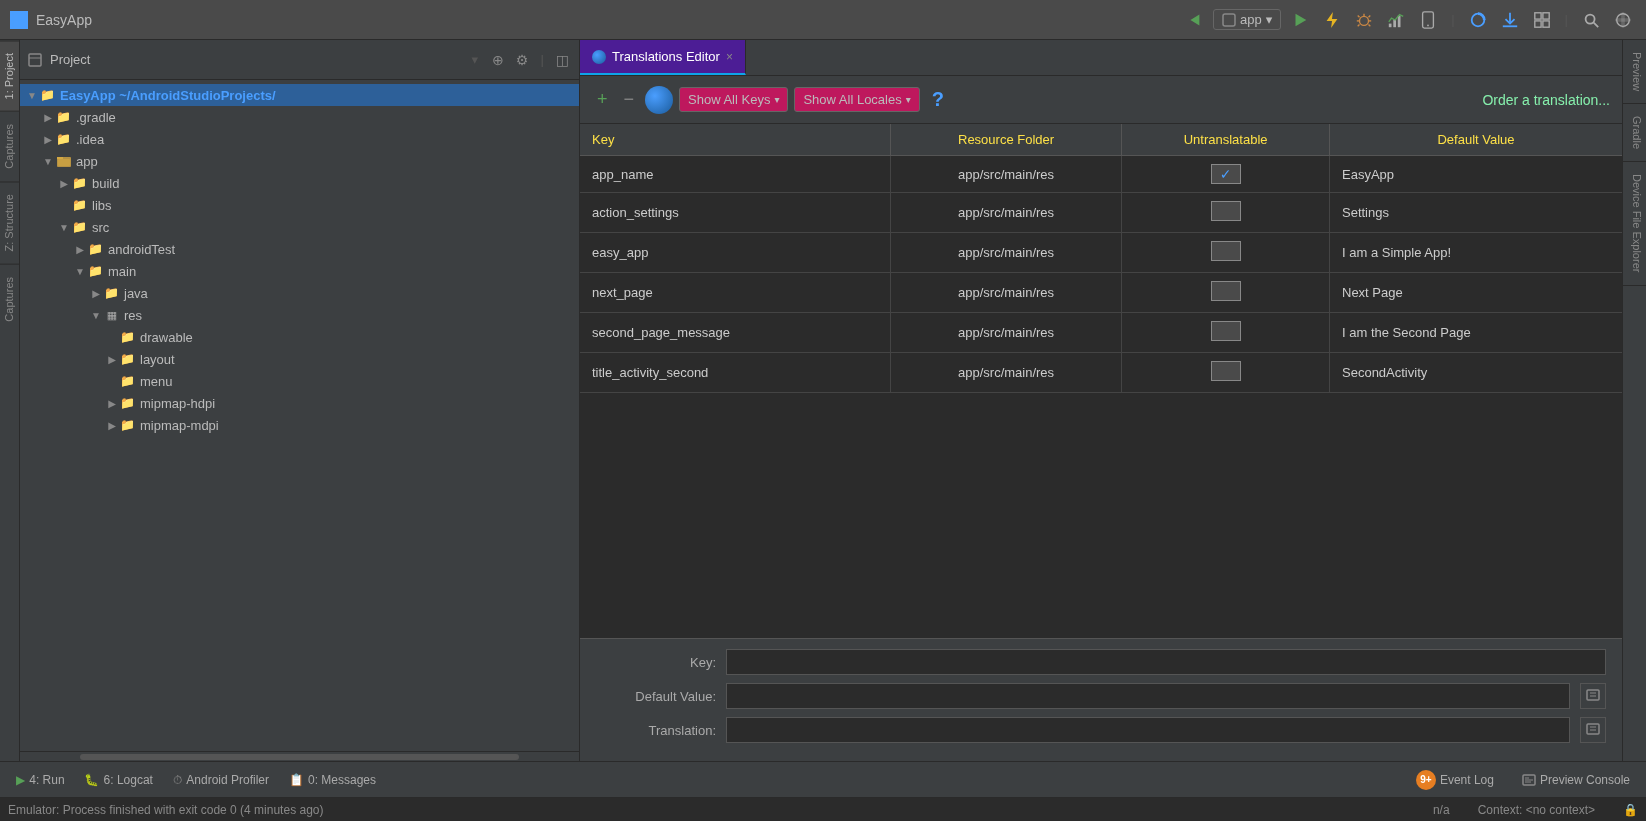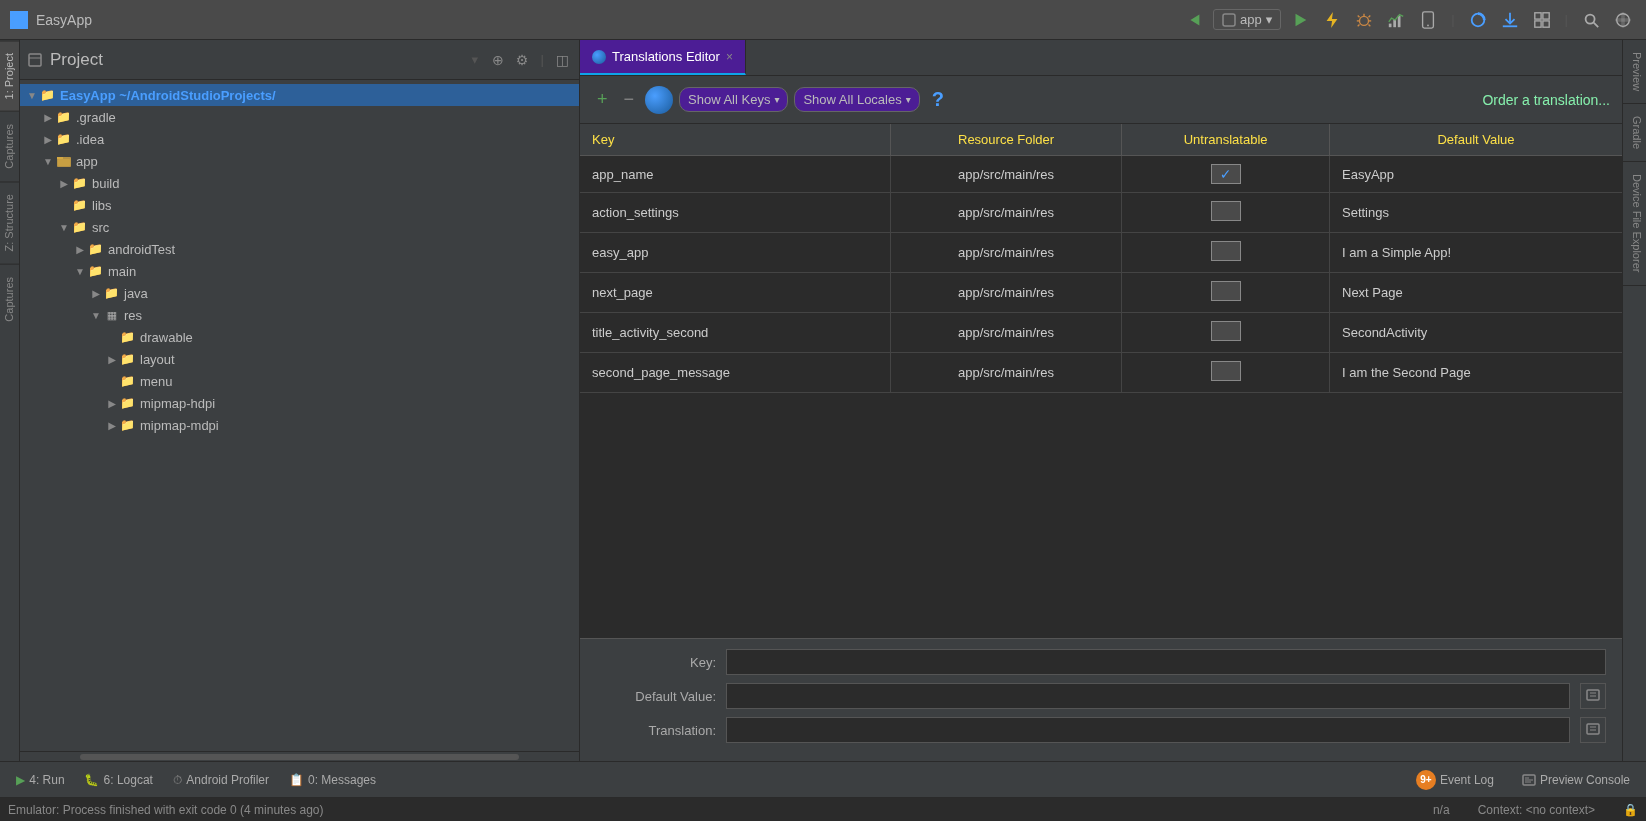--- a/index.html
+++ b/index.html
@@ -102,21 +102,21 @@
       height: 40px;
       background: #3c3f41;
       border-bottom: 1px solid #2a2a2a;
       display: flex;
       align-items: center;
       padding: 0 8px;
       gap: 8px;
     }
     .panel-title {
       color: #bbbbbb;
-      font-size: 17px;
+      font-size: 13px;
       flex: 1;
     }
     .panel-icon-btn {
       background: none; border: none; color: #888;
       font-size: 14px; cursor: pointer; padding: 2px;
     }
 
     
     .tree-view {
       flex: 1;
@@ -228,23 +228,23 @@
       padding: 2px 4px; border-radius: 2px;
       display: flex; align-items: center;
     }
     .globe-btn {
       width: 28px; height: 28px;
       border-radius: 50%;
       background: radial-gradient(circle at 35% 35%, #4a9eff, #1a5a9a);
       cursor: pointer; border: none; flex-shrink: 0;
     }
     .dropdown-btn {
-      background: #4c1d95;
+      background: #be185d;
       border: 1px solid #666;
-      border-radius: 10px;
+      border-radius: 3px;
       color: #bbbbbb;
       font-size: 13px;
       padding: 4px 8px;
       cursor: pointer;
       display: flex; align-items: center; gap: 4px;
     }
     .dropdown-arrow { font-size: 10px; }
     .help-btn {
       background: none; border: none;
       color: #4a9eff; font-size: 20px; font-weight: bold;
@@ -717,30 +717,30 @@
     <td style="text-align:center;"><div class="checkbox-cell"></div></td>
     <td>I am a Simple App!</td>
   </tr>
               <tr>
     <td>next_page</td>
     <td style="text-align:center;">app/src/main/res</td>
     <td style="text-align:center;"><div class="checkbox-cell"></div></td>
     <td>Next Page</td>
   </tr>
               <tr>
+    <td>second_page_message</td>
+    <td style="text-align:center;">app/src/main/res</td>
+    <td style="text-align:center;"><div class="checkbox-cell"></div></td>
+    <td>I am the Second Page</td>
+  </tr>
+              <tr>
     <td>title_activity_second</td>
     <td style="text-align:center;">app/src/main/res</td>
     <td style="text-align:center;"><div class="checkbox-cell"></div></td>
     <td>SecondActivity</td>
-  </tr>
-              <tr>
-    <td>second_page_message</td>
-    <td style="text-align:center;">app/src/main/res</td>
-    <td style="text-align:center;"><div class="checkbox-cell"></div></td>
-    <td>I am the Second Page</td>
   </tr>
             </tbody>
         </table>
       </div>
 
       <div class="detail-panel">
         <div class="detail-row">
           <span class="detail-label">Key:</span>
           <input class="detail-input" type="text" style="">
         </div>

